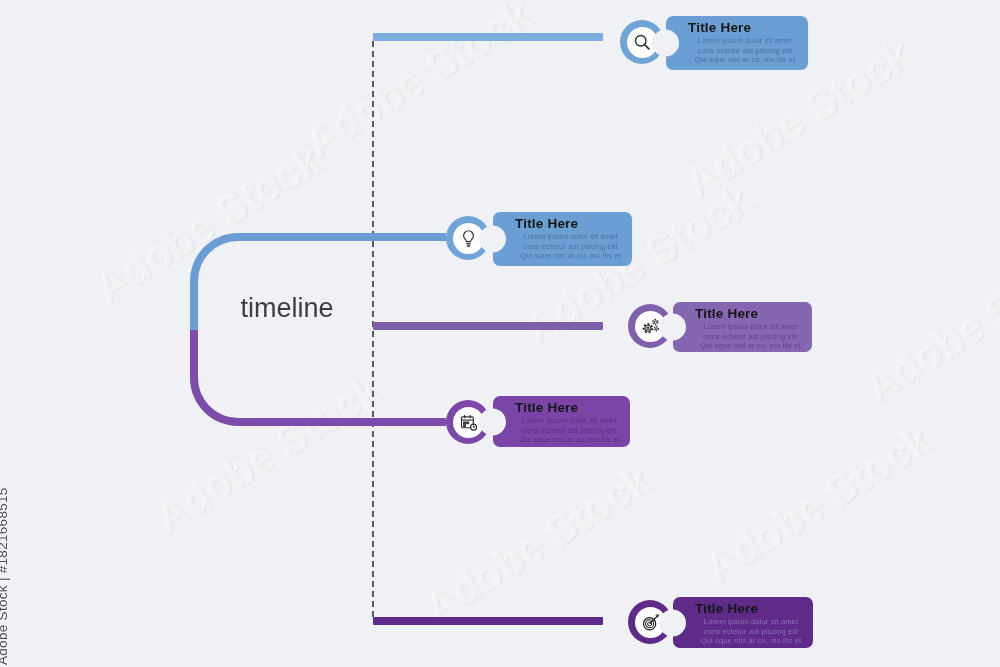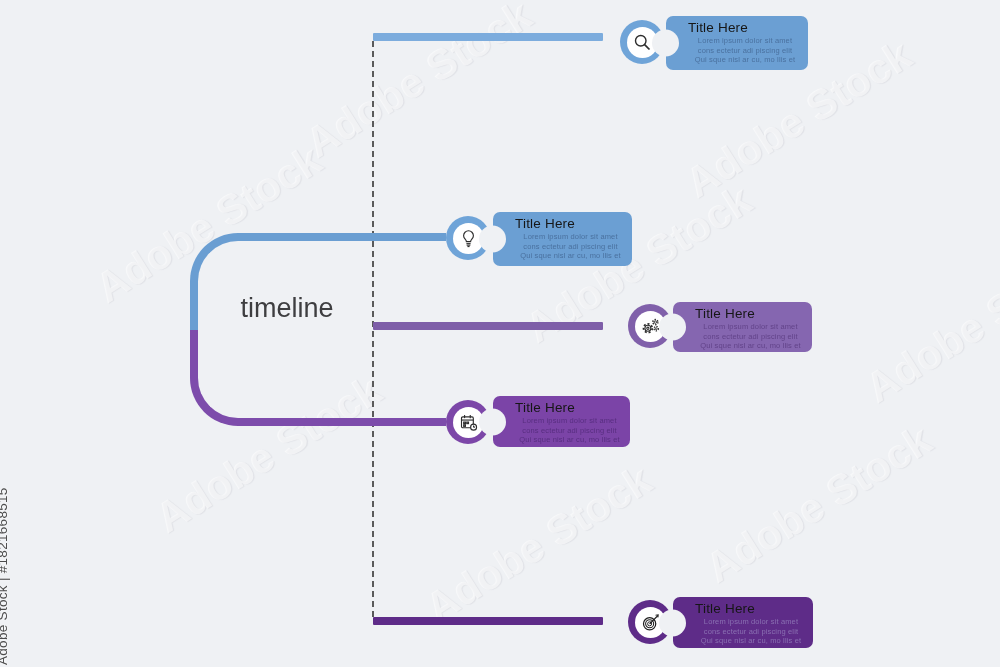--- a/index.html
+++ b/index.html
@@ -58,21 +58,21 @@
   .card{position:absolute;border-radius:7px;background:var(--card);
     padding:4px 6px 0 22px;box-sizing:border-box;}
   .card::before{content:"";position:absolute;left:-14px;top:50%;
     transform:translateY(-50%);width:27px;height:27px;border-radius:50%;
     background:var(--bg,#eff1f4);}
   .r0 .card{left:666px;top:16px;width:142px;height:54px;}
   .r1 .card{left:493px;top:212px;width:139px;height:54px;}
   .r2 .card{left:673px;top:302px;width:139px;height:50px;}
   .r3 .card{left:493px;top:396px;width:137px;height:51px;}
   .r4 .card{left:673px;top:597px;width:140px;height:51px;}
-  .card-title{font-size:13.5px;font-weight:normal;color:#161616;
+  .card-title{font-size:13.5px;font-weight:bold;color:#161616;
     letter-spacing:.2px;line-height:16px;}
   .card-body{font-size:7.5px;line-height:9.6px;color:var(--bodyc);
     letter-spacing:.15px;text-align:center;}
   .card-body span{display:block;}
 </style>
 </head>
 <body>
 
 <div id="stage" style="--bg: #eff1f4; --dash: #5a5a5a; --bracket-top: #6a9ed2; --bracket-bottom: #7d4cab; --heading-color: #3e3e40;">
 

